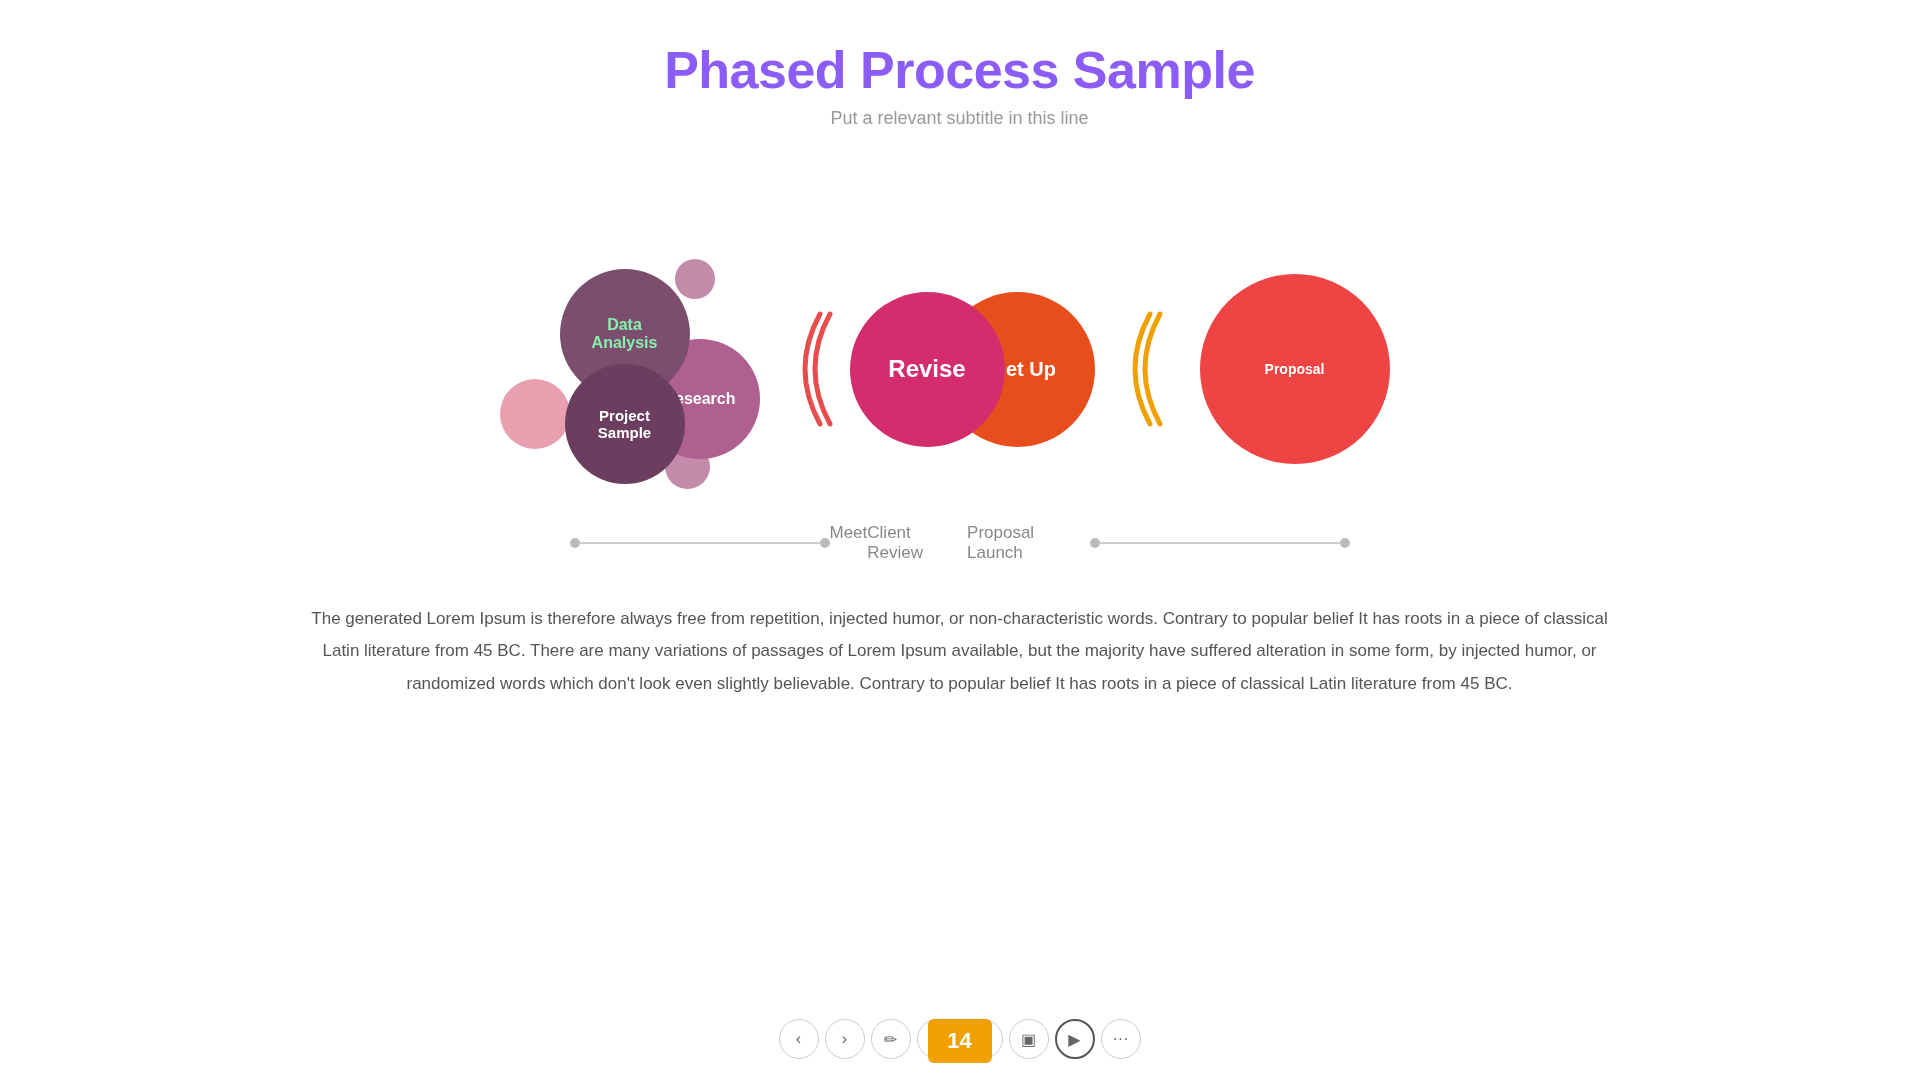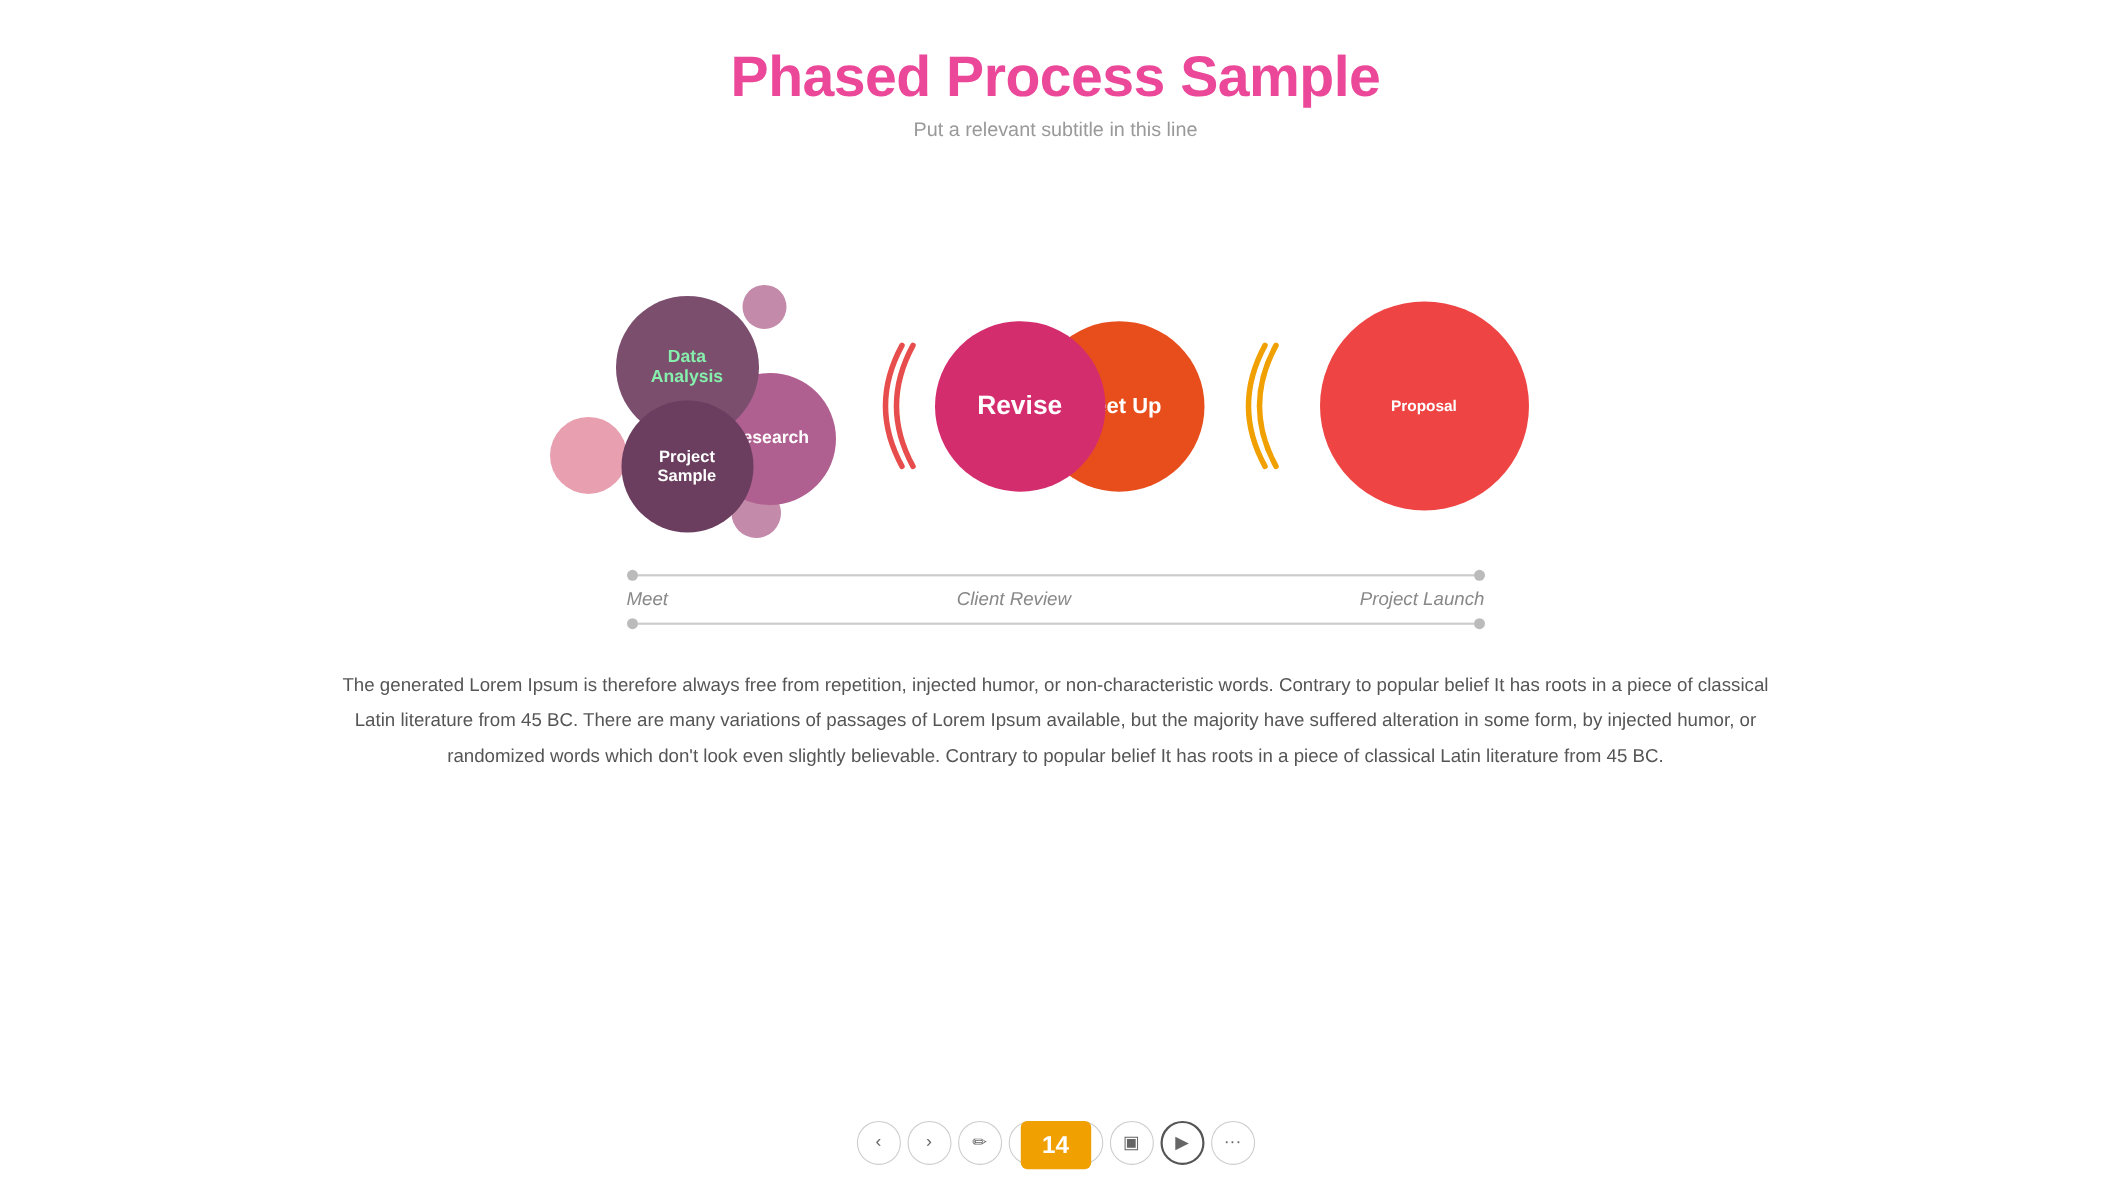--- a/index.html
+++ b/index.html
@@ -13,21 +13,21 @@
     }
 
     
     .header {
       text-align: center;
       padding-top: 40px;
     }
     .header h1 {
       font-size: 52px;
       font-weight: 600;
-      color: #ec4899;
+      color: #8b5cf6;
       letter-spacing: -0.5px;
     }
     .header p {
       font-size: 18px;
       color: #999;
       margin-top: 8px;
     }
 
     
     .diagram-area {
@@ -300,32 +300,32 @@
       <path d="M50,10 Q20,65 50,120" stroke="#f0a000" stroke-width="5" fill="none" stroke-linecap="round"></path>
     </svg>
   </div>
 
   <div class="circle-proposal">
     <span>Proposal</span>
   </div>
 
 </div>
 
-<div style="display:flex; flex-direction:column; align-items:center; margin-top:28px; width:780px; margin-left:auto; margin-right:auto;font-style:italic;">
+<div style="display:flex; flex-direction:row; align-items:center; margin-top:28px; width:780px; margin-left:auto; margin-right:auto;">
 
   <div style="display:flex; align-items:center; width:100%; position:relative; height:12px;">
     <div style="width:10px; height:10px; border-radius:50%; background:#bbb; flex-shrink:0;"></div>
     <div style="flex:1; height:2px; background:#ccc;"></div>
     <div style="width:10px; height:10px; border-radius:50%; background:#bbb; flex-shrink:0;"></div>
   </div>
 
   <div style="display:flex; justify-content:space-between; width:100%; padding:6px 0; color:#888; font-size:17px;">
     <span>Meet</span>
     <span>Client Review</span>
-    <span>Project Launch</span>
+    <span>Proposal Launch</span>
   </div>
 
   <div style="display:flex; align-items:center; width:100%; position:relative; height:12px;">
     <div style="width:10px; height:10px; border-radius:50%; background:#bbb; flex-shrink:0;"></div>
     <div style="flex:1; height:2px; background:#ccc;"></div>
     <div style="width:10px; height:10px; border-radius:50%; background:#bbb; flex-shrink:0;"></div>
   </div>
 </div>
 
 <div class="body-text">

